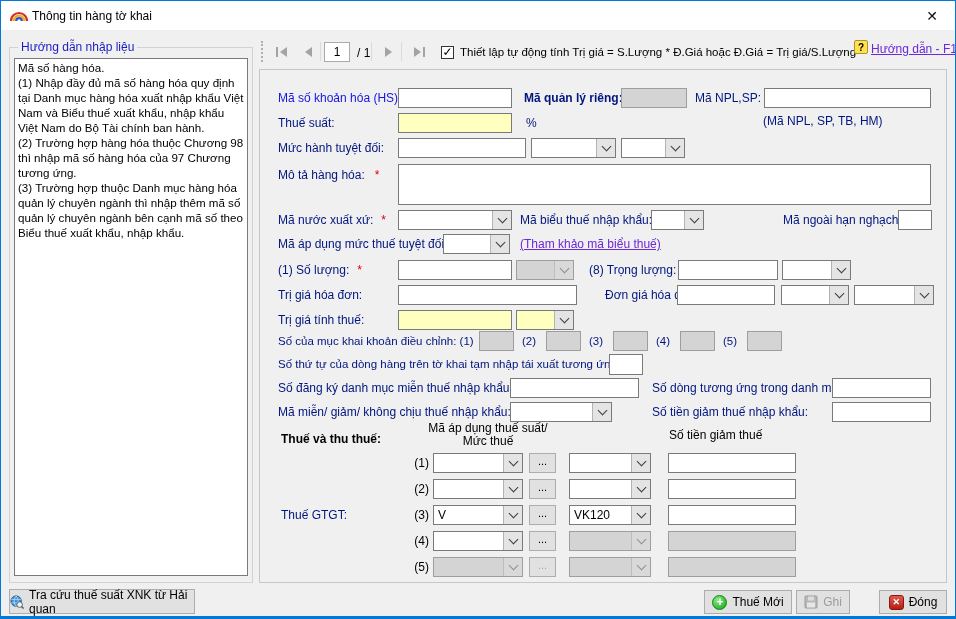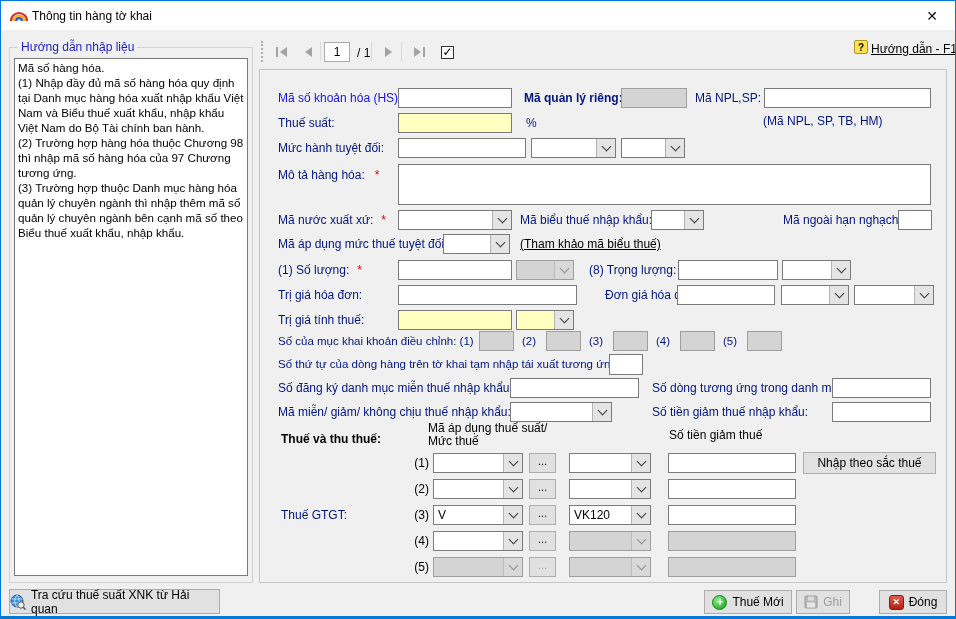--- a/index.html
+++ b/index.html
@@ -33,39 +33,39 @@
   .combo.yellow{background:#ffffc0;}
   .combo.dis{background:#d4d4d4;border-color:#9e9e9e;}
   .combo.dis .arrow{background:#d9d9d9;border-left-color:#bdbdbd;}
   .combo.dis .chev{border-color:#8f8f8f;}
 
   .btn{position:absolute;background:#e1e1e1;border:1px solid #adadad;box-sizing:border-box;font-size:12px;color:#000;display:flex;align-items:center;justify-content:center;gap:5px;cursor:default;}
   .btn.dis{color:#9d9d9d;}
   .dots-btn{position:absolute;width:27px;height:20px;background:#e1e1e1;border:1px solid #adadad;box-sizing:border-box;font-size:11px;color:#000;display:flex;align-items:center;justify-content:center;padding-bottom:4px;}
   .dots-btn.dis{color:#a8a8a8;}
 
-  .link{position:absolute;font-size:12px;color:#000000;text-decoration:underline;white-space:nowrap;cursor:default;}
+  .link{position:absolute;font-size:12px;color:#6d28d9;text-decoration:underline;white-space:nowrap;cursor:default;}
 
   
   .gripper{position:absolute;left:260px;top:40px;width:0;height:21px;border-left:2px dotted #b0b0b0;}
   .navbtn{position:absolute;top:40px;height:21px;display:flex;align-items:center;justify-content:center;gap:2px;}
   .tri-l{width:0;height:0;border-top:5px solid transparent;border-bottom:5px solid transparent;border-right:7px solid #a3a3a3;}
   .tri-r{width:0;height:0;border-top:5px solid transparent;border-bottom:5px solid transparent;border-left:7px solid #a3a3a3;}
   .nbar{width:2px;height:10px;background:#a3a3a3;}
   .vsep{position:absolute;top:41px;width:1px;height:19px;background:#dadada;}
   .page-box{position:absolute;left:323px;top:41px;width:26px;height:20px;background:#fff;border:1px solid #ababab;box-sizing:border-box;font-size:12px;display:flex;align-items:center;justify-content:center;color:#000;}
   .page-total{position:absolute;left:356px;top:45px;font-size:12px;color:#000;}
 
   .checkbox{position:absolute;left:440px;top:45px;width:13px;height:13px;background:#fff;border:1px solid #333;box-sizing:border-box;display:flex;align-items:center;justify-content:center;}
   .checkmark{font-size:12px;line-height:10px;color:#000;margin-top:-2px;}
   .cb-label{position:absolute;left:459px;top:45px;font-size:11.5px;color:#000;white-space:nowrap;}
 
   .help-icon{position:absolute;left:853px;top:39px;width:14px;height:14px;background:#ffe14d;border:1px solid #a9952c;border-radius:2px;box-sizing:border-box;font-size:10px;font-weight:bold;color:#000;display:flex;align-items:center;justify-content:center;}
 
-  .hdr{position:absolute;font-size:12px;color:#000;text-align:left;line-height:13px;}
+  .hdr{position:absolute;font-size:12px;color:#000;text-align:center;line-height:13px;}
 
   
   .icon-plus{width:15px;height:15px;border-radius:50%;background:radial-gradient(circle at 35% 30%,#8ce98c,#0fa30f);color:#fff;font-weight:bold;font-size:12px;line-height:13px;display:flex;align-items:center;justify-content:center;border:1px solid #0c870c;box-sizing:border-box;}
   .icon-x{width:15px;height:15px;background:linear-gradient(#e05a4e,#b31f12);border:1px solid #8b150a;border-radius:3px;box-sizing:border-box;color:#fff;font-size:9px;font-weight:bold;display:flex;align-items:center;justify-content:center;}
   .icon-floppy{width:14px;height:14px;}
   .icon-globe{width:16px;height:16px;}
 </style>
 </head>
 <body>
 
@@ -105,20 +105,21 @@
     </div>
   <div class="vsep" style="left:400px;"></div>
   <div class="navbtn" style="left:406px;width:25px;">
       <span class="tri-r"></span>
       <span class="nbar"></span>
     </div>
 
   <div class="checkbox">
       <span class="checkmark">✓</span>
     </div>
+  <span class="cb-label">Thiết lập tự động tính Trị giá = S.Lượng * Đ.Giá hoặc Đ.Giá = Trị giá/S.Lượng</span>
   <div class="help-icon">?</div>
   <a class="link" style="left:870px;top:41px;">Hướng dẫn - F1</a>
 
   <div class="form-panel"></div>
 
   <span class="lbl bright" style="left:277px;top:90px;"><span>Mã số khoản hóa (HS):</span><span class="req">*</span></span>
   <div class="tb" style="left:397px;top:87px;width:114px;"></div>
   <span class="lbl" style="left:523px;top:90px;font-weight:bold;">Mã quản lý riêng:</span>
   <div class="tb dis" style="left:620px;top:87px;width:66px;"></div>
   <span class="lbl" style="left:694px;top:90px;">Mã NPL,SP:</span>
@@ -260,21 +261,20 @@
       </span>
     </div>
   <div class="dots-btn" style="left:528px;top:452px;">...</div>
   <div class="combo" style="left:568px;top:452px;width:82px;">
       <span class="cv"></span>
       <span class="arrow">
         <i class="chev"></i>
       </span>
     </div>
   <div class="tb" style="left:667px;top:452px;width:128px;"></div>
-  <div class="btn" style="left:802px;top:451px;width:133px;height:22px;">Nhập theo sắc thuế</div>
 
   <span class="lbl black" style="left:410px;top:481px;width:18px;text-align:right;">(2)</span>
   <div class="combo" style="left:432px;top:478px;width:90px;">
       <span class="cv"></span>
       <span class="arrow">
         <i class="chev"></i>
       </span>
     </div>
   <div class="dots-btn" style="left:528px;top:478px;">...</div>
   <div class="combo" style="left:568px;top:478px;width:82px;">
@@ -327,21 +327,21 @@
     </div>
   <div class="dots-btn dis" style="left:528px;top:556px;">...</div>
   <div class="combo dis" style="left:568px;top:556px;width:82px;">
       <span class="cv"></span>
       <span class="arrow">
         <i class="chev"></i>
       </span>
     </div>
   <div class="tb dis" style="left:667px;top:556px;width:128px;"></div>
 
-  <div class="btn" style="left:8px;top:588px;width:211px;height:25px;">
+  <div class="btn" style="left:8px;top:588px;width:186px;height:25px;">
     <svg class="icon-globe" viewBox="0 0 16 16">
       <circle cx="7" cy="7" r="6" fill="#3f8fd2" stroke="#1d5e96"></circle>
       <path d="M1.4 5h11.2 M1.4 9h11.2 M7 1 a9 9 0 0 1 0 12 M7 1 a9 9 0 0 0 0 12" stroke="#bfe0f7" stroke-width="0.9" fill="none"></path>
       <circle cx="11" cy="11" r="3.2" fill="#e8f4fd" stroke="#555"></circle>
       <line x1="13.2" y1="13.2" x2="15.5" y2="15.5" stroke="#555" stroke-width="1.6"></line>
     </svg>
     <span>Tra cứu thuế suất XNK từ Hải quan</span>
   </div>
 
   <div class="btn" style="left:703px;top:589px;width:88px;height:24px;">

